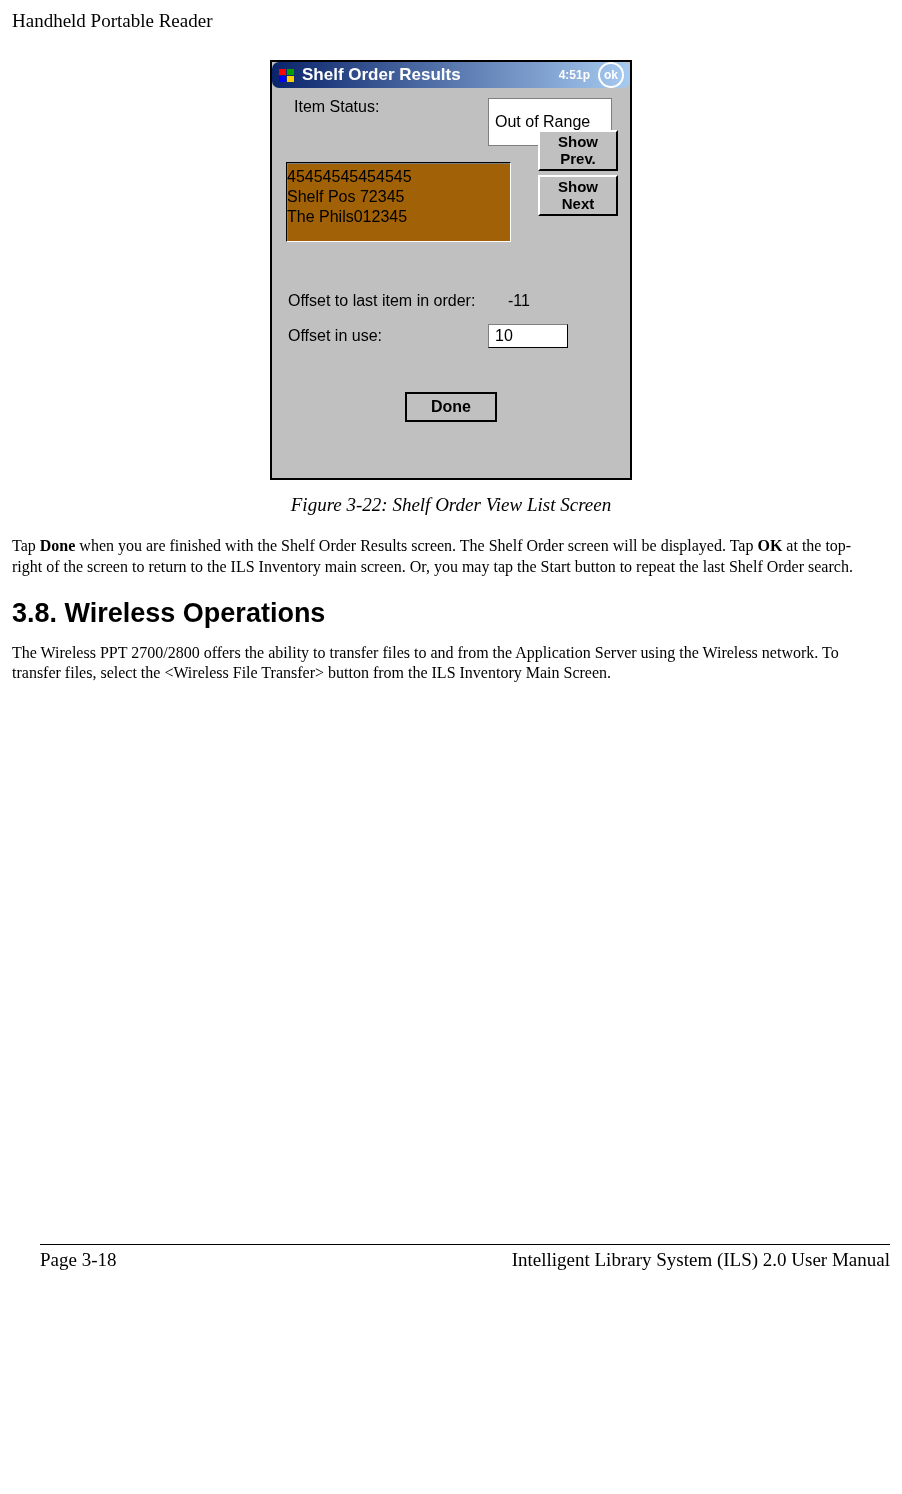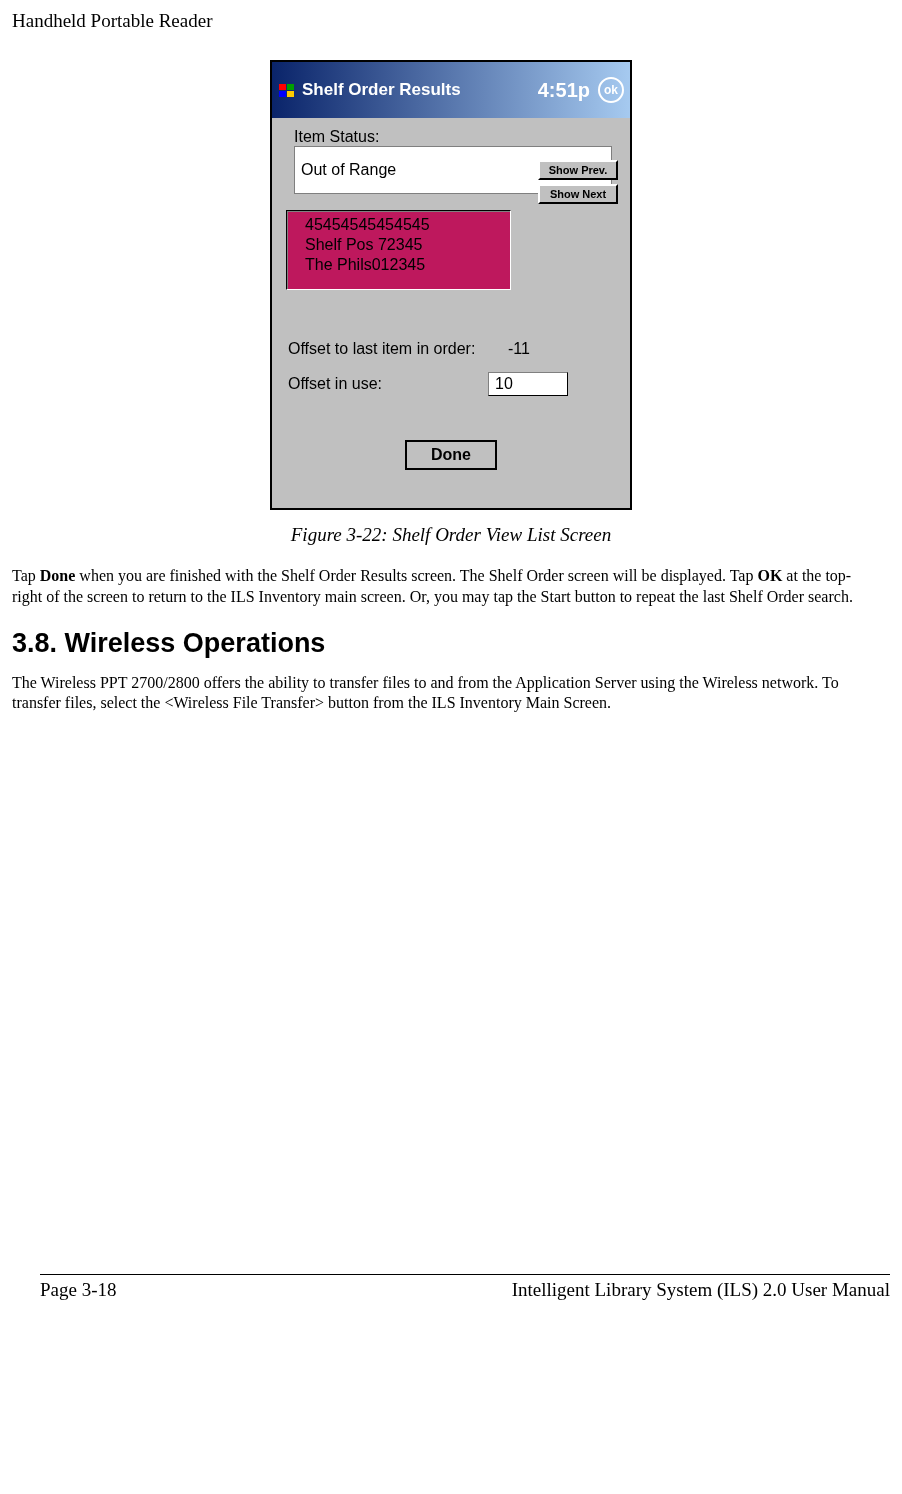--- a/index.html
+++ b/index.html
@@ -30,37 +30,38 @@
     text-align: left;
     background: #c0c0c0;
     font-family: Tahoma, sans-serif;
     font-size: 16px;
   }
   .title-bar {
     background: linear-gradient(to right, #0a246a, #a6caf0);
     color: #fff;
     display: flex;
     align-items: center;
-    padding: 15px 6px;
+    padding: 0 6px;
     font-weight: bold;
     height: 26px;
+    border-radius: 7px;
   }
   .title-bar .icon {
     width: 18px;
     height: 18px;
     margin-right: 6px;
     display: inline-block;
   }
   .title-bar .title-text {
     flex: 1;
     font-size: 17px;
   }
   .title-bar .time {
     margin-right: 8px;
-    font-size: 20px;
+    font-size: 12px;
     font-weight: bold;
   }
   .ok-btn {
     width: 22px;
     height: 22px;
     border: 2px solid #fff;
     border-radius: 50%;
     display: flex;
     align-items: center;
     justify-content: center;
@@ -72,59 +73,58 @@
     background: #c0c0c0;
     padding: 10px 12px 20px 12px;
     position: relative;
     height: 390px;
     box-sizing: border-box;
   }
   .row-status {
     display: flex;
     justify-content: space-between;
     padding: 0 6px 4px 10px;
-    flex-direction: column;
   }
   .status-val {
     background: #fff;
     border: 1px solid #7f7f7f;
     padding: 14px 6px;
     min-width: 110px;
     text-align: left;
   }
   .item-box {
-    background: #be185d;
+    background: #a16207;
     border: 1px solid #000;
     border-right-color: #fff;
     border-bottom-color: #fff;
     box-shadow: inset 1px 1px #808080;
     width: 225px;
     height: 80px;
-    padding: 4px 18px;
+    padding: 4px 0;
     box-sizing: border-box;
     margin-top: 12px;
     margin-left: 2px;
     line-height: 1.25;
   }
   .side-btns {
     position: absolute;
     right: 12px;
     top: 42px;
     display: flex;
     flex-direction: column;
     gap: 4px;
   }
   .win-btn {
     background: #c0c0c0;
     border: 2px solid #000;
     border-top-color: #fff;
     border-left-color: #fff;
     font-family: Tahoma, sans-serif;
     font-weight: bold;
-    font-size: 11px;
+    font-size: 15px;
     padding: 2px 6px;
     width: 64px;
     text-align: center;
     line-height: 1.1;
     cursor: pointer;
   }
   .offset-row {
     display: flex;
     align-items: center;
     margin-top: 50px;

